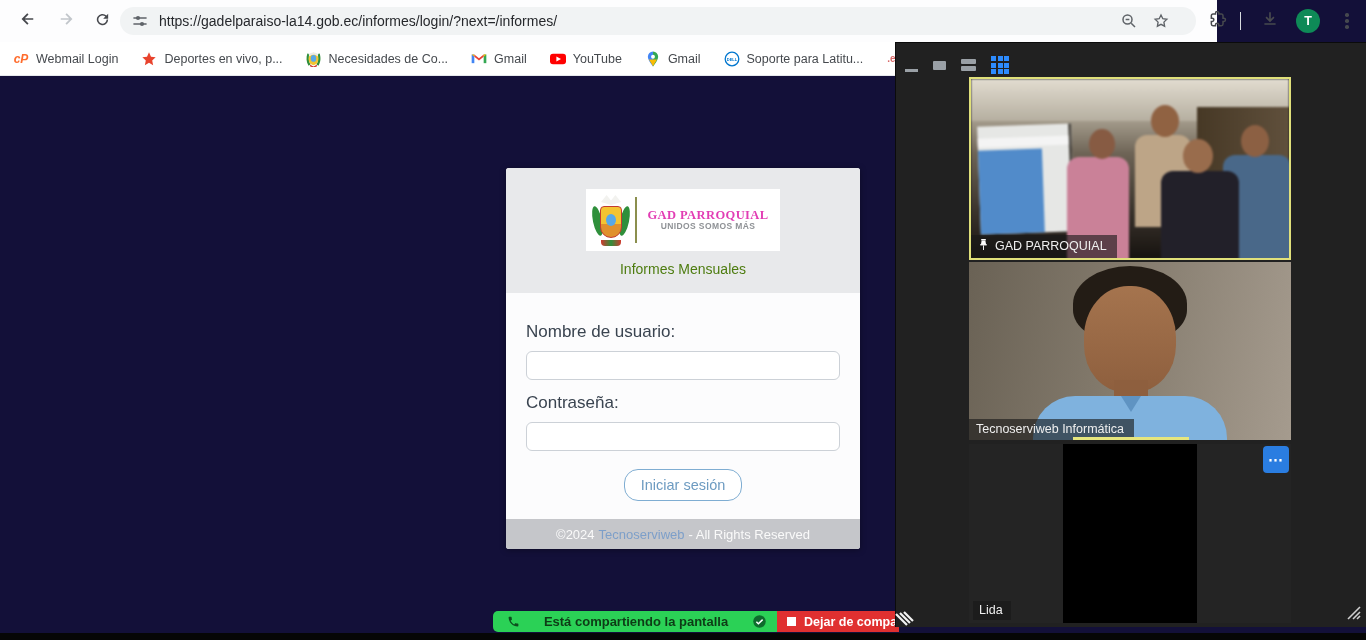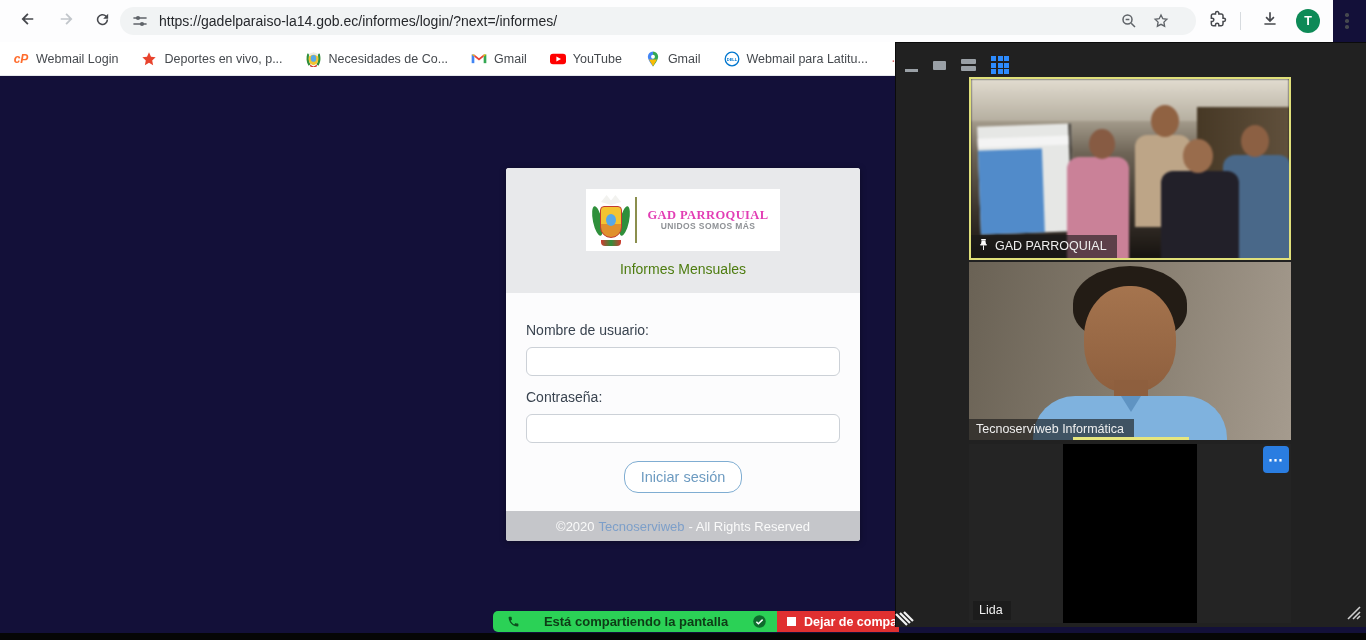--- a/index.html
+++ b/index.html
@@ -1,21 +1,21 @@
 <!DOCTYPE html>
 <html><head>
 <meta charset="utf-8">
 <style>
   * { margin:0; padding:0; box-sizing:border-box; }
   html,body { width:1366px; height:640px; overflow:hidden; }
   body { font-family:"Liberation Sans", sans-serif; background:#131039; position:relative; }
   #screen { position:absolute; inset:0; width:1366px; height:640px; }
 
   
-  .toolbar { position:absolute; top:0; left:0; width:1333px; height:42px; background:#fdfdfe; z-index:10; }
+  .toolbar { position:absolute; top:0; left:0; width:1217px; height:42px; background:#fdfdfe; z-index:10; }
   .nav-btn { position:absolute; top:7px; width:28px; height:28px; border-radius:50%; display:flex; align-items:center; justify-content:center; }
   .btn-back { left:14px; } .btn-fwd { left:52px; } .btn-reload { left:88px; }
   .omnibox { position:absolute; left:120px; top:7px; width:1076px; height:28px; background:#f1f3f4; border-radius:14px; display:flex; align-items:center; }
   .tune-wrap { margin-left:12px; display:flex; }
   .url-text { margin-left:11px; font-size:14px; color:#26282c; white-space:nowrap; }
   .omni-zoom { position:absolute; right:58px; top:5px; }
   .omni-star { position:absolute; right:26px; top:5px; }
   .puzzle-btn { position:absolute; left:1208px; top:9px; }
   .tb-divider { position:absolute; left:1240px; top:12px; width:1px; height:18px; background:#d7dbdf; }
   .dl-btn { position:absolute; left:1260px; top:9px; }
@@ -47,21 +47,21 @@
   .crest .disc { position:absolute; left:13px; top:20px; width:10px; height:12px; border-radius:50%; background:#57a8e8; }
   .crest .bird { position:absolute; left:8px; top:1px; width:20px; height:10px; background:#f2f2ef; clip-path:polygon(0 70%, 28% 0, 50% 55%, 72% 0, 100% 70%, 50% 100%); }
   .crest .ribbon { position:absolute; left:8px; bottom:0; width:20px; height:6px; background:linear-gradient(90deg,#d03a2f,#2f8f3b,#d03a2f); border-radius:0 0 4px 4px; }
   .logo-divider { width:2px; height:46px; background:#8b8f4e; flex:0 0 2px; }
   .logo-text { flex:1; text-align:center; line-height:1.12; }
   .logo-l1 { font-family:"Liberation Serif", serif; font-weight:bold; font-size:12.5px; color:#e23db4; letter-spacing:0.4px; }
   .logo-l2 { font-size:16.5px; font-weight:bold; color:#1da03c; letter-spacing:-0.3px; }
   .logo-l3 { font-size:8.5px; font-weight:bold; color:#8f9296; letter-spacing:0.4px; }
   .card-subtitle { margin-top:10px; font-size:14px; color:#4d7c0f; }
   .card-body { padding:29px 20px 4px; }
-  .field-label { font-size:14px; color:#3a4450; margin-bottom:9px; }
+  .field-label { font-size:17px; color:#3a4450; margin-bottom:9px; }
   .field-input { width:100%; height:29px; border:1px solid #ccd1d7; border-radius:6px; background:#fff; outline:none; margin-bottom:13px; font-size:14px; padding:0 8px; color:#333; }
   .field-input.last { margin-bottom:18px; }
   .submit-row { text-align:center; padding-bottom:14px; }
   .submit-btn { background:#fff; border:1px solid #7fadd2; color:#6d9bc1; font-size:14.5px; padding:7px 16px; border-radius:14px; font-family:"Liberation Sans", sans-serif; }
   .card-footer { background:#c5c6ca; border-radius:0 0 3px 3px; height:30px; display:flex; align-items:center; justify-content:center; gap:4px; font-size:13px; color:#fafafa; }
   .brand { color:#7d9fc9; }
 
   
   .share-status { position:absolute; left:493px; top:611px; width:284px; height:21px; background:#2bd156; border-radius:5px 0 0 5px; display:flex; align-items:center; z-index:30; }
   .share-status .phone-wrap { margin-left:14px; display:flex; }
@@ -244,21 +244,21 @@
       </span>
       <span>Gmail</span>
     </div>
     <div class="bm">
       <span class="fav">
         <svg width="16" height="16" viewBox="0 0 16 16">
             <circle cx="8" cy="8" r="6.8" fill="none" stroke="#0076ce" stroke-width="1.3"></circle>
             <text x="8" y="10" font-size="4" text-anchor="middle" fill="#0076ce" font-weight="bold">DELL</text>
           </svg>
       </span>
-      <span>Webmail para Latitu...</span>
+      <span>Soporte para Latitu...</span>
     </div>
     <div class="bm">
       <span class="fav">
           <span class="whois-a">.e</span>
           <span class="whois-b">c</span>
         </span>
       <span>Whois - ECUA</span>
     </div>
   </div>
 
@@ -287,21 +287,21 @@
     <div class="card-body">
       <div class="field-label">Nombre de usuario:</div>
       <input class="field-input" type="text" value="" style="">
       <div class="field-label">Contraseña:</div>
       <input class="field-input last" type="password" value="" style="">
       <div class="submit-row">
         <button class="submit-btn">Iniciar sesión</button>
       </div>
     </div>
     <div class="card-footer">
-      <span>©2020</span>
+      <span>©2024</span>
       <span class="brand">Tecnoserviweb</span>
       <span>- All Rights Reserved</span>
     </div>
   </div>
 
   <div class="share-status">
     <span class="phone-wrap">
       <svg width="13" height="13" viewBox="0 0 24 24">
           <path d="M6.6 10.8c1.4 2.8 3.8 5.1 6.6 6.6l2.2-2.2c.3-.3.7-.4 1-.2 1.1.4 2.3.6 3.6.6.6 0 1 .4 1 1V20c0 .6-.4 1-1 1C10.6 21 3 13.4 3 4c0-.6.4-1 1-1h3.5c.6 0 1 .4 1 1 0 1.2.2 2.4.6 3.6.1.3 0 .7-.2 1l-2.3 2.2z" fill="#0d4d1e"></path>
         </svg>

